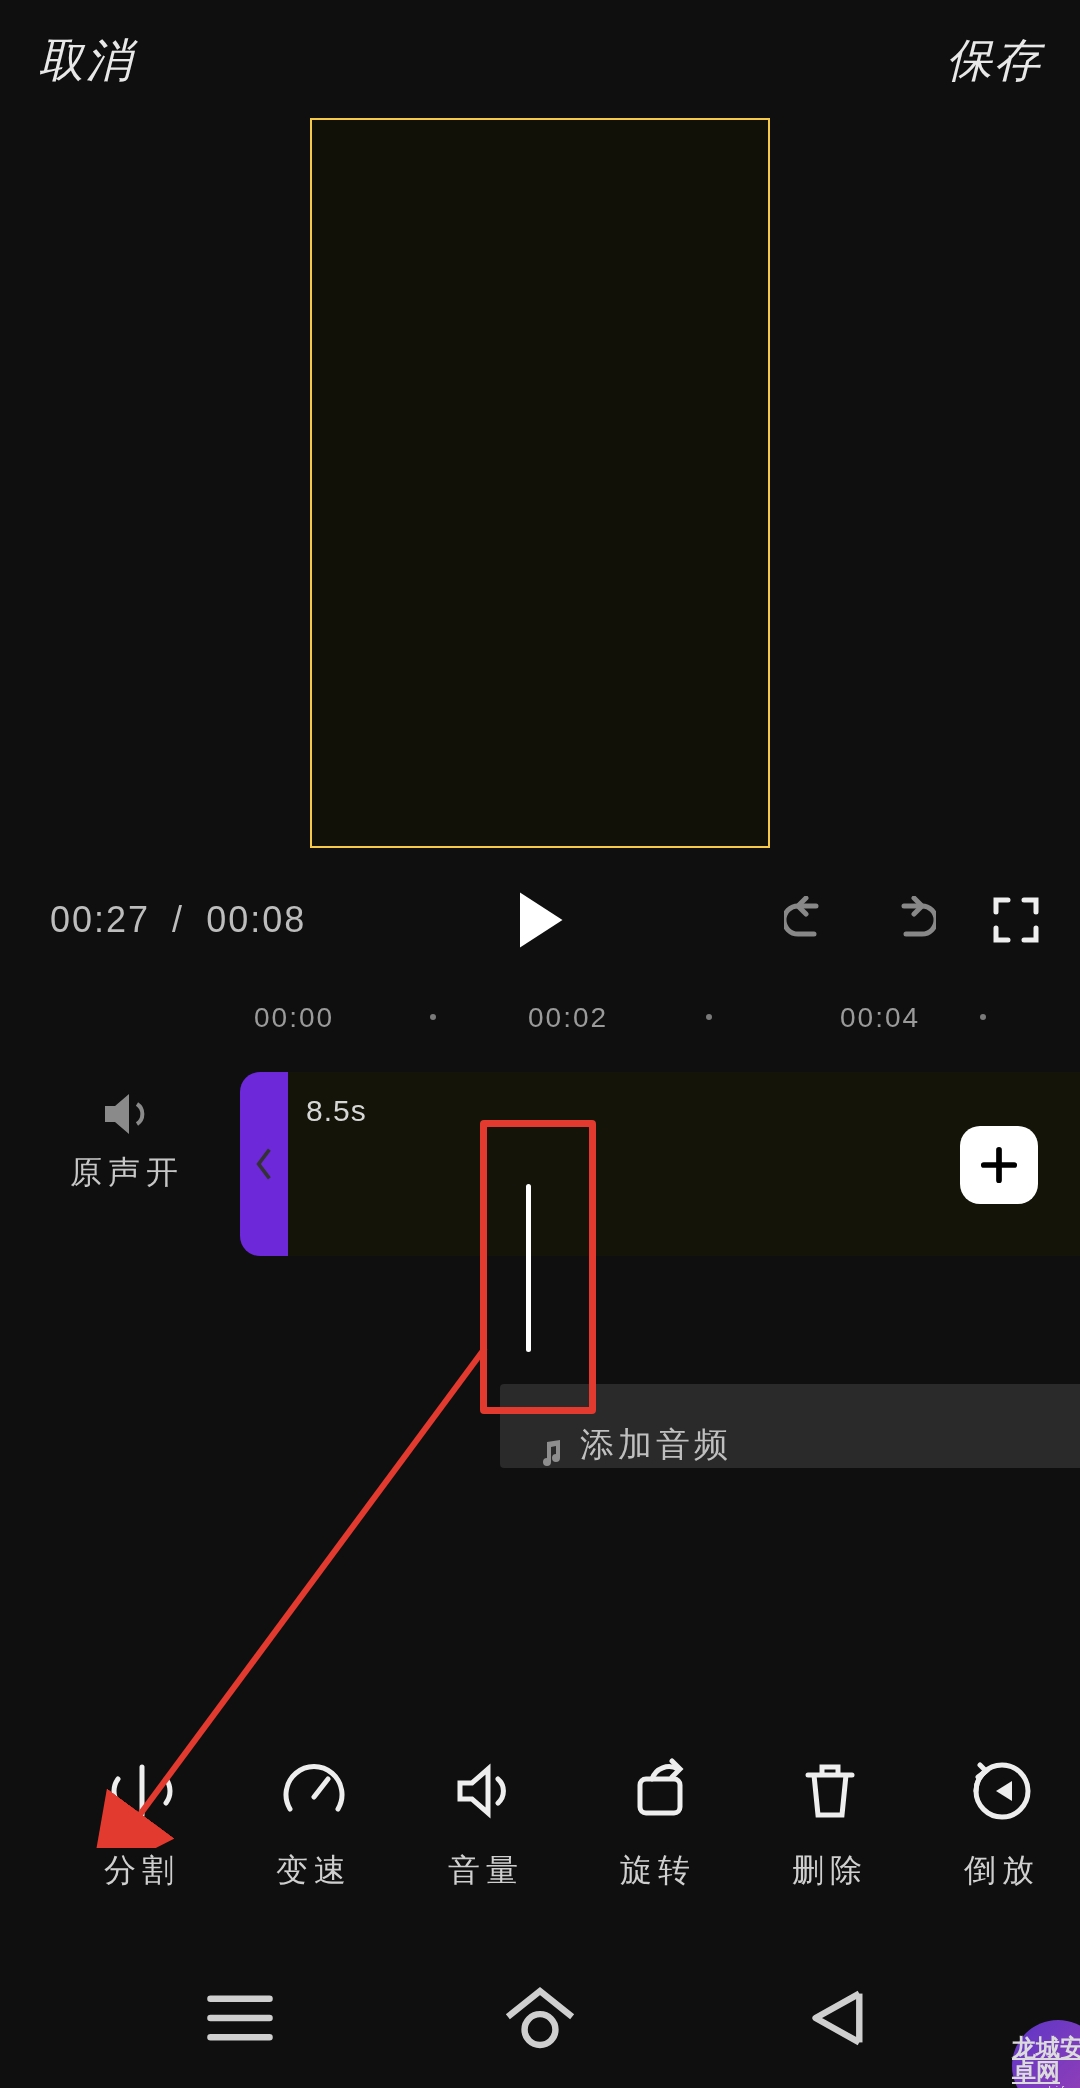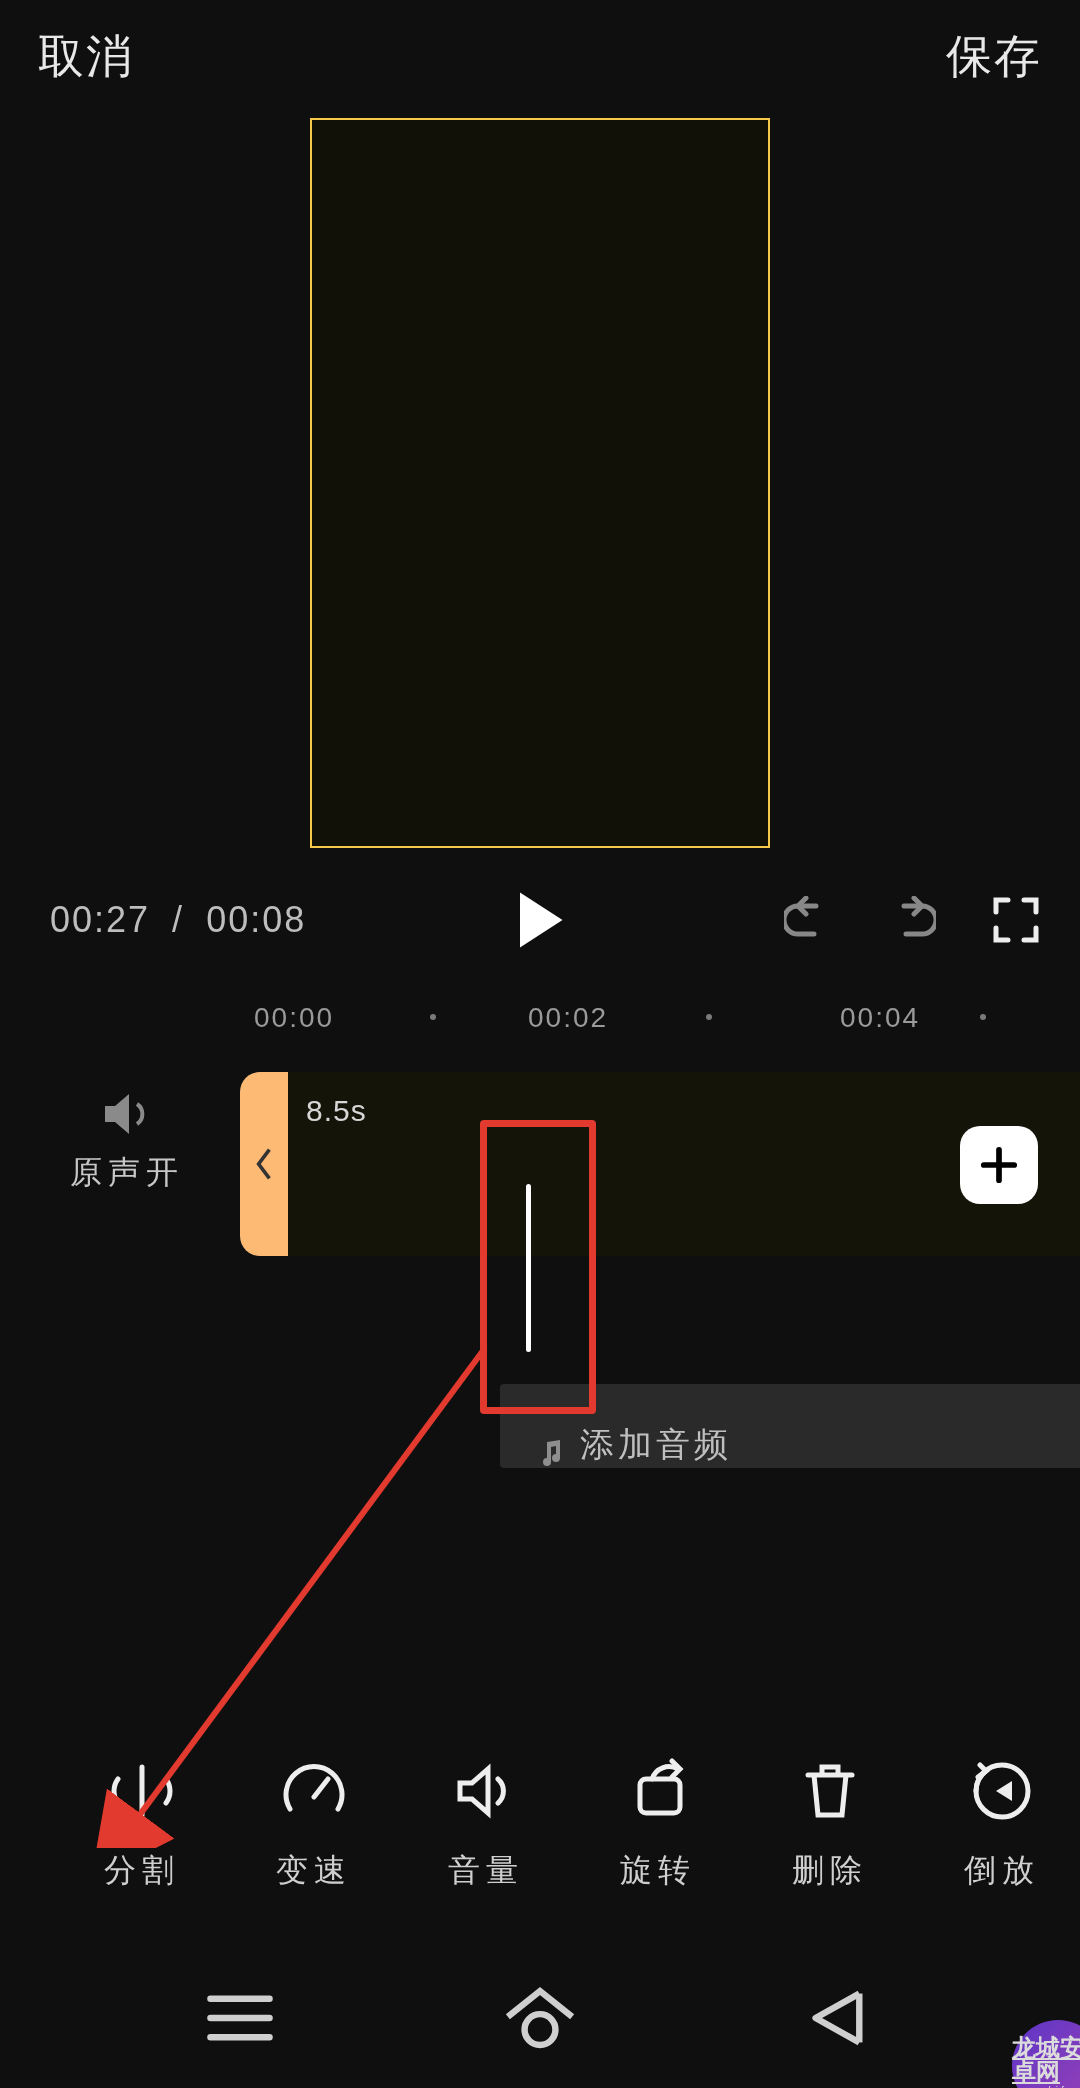--- a/index.html
+++ b/index.html
@@ -1,19 +1,19 @@
 <!DOCTYPE html>
 <html><head>
   <meta charset="utf-8">
   <style>
     * { margin: 0; padding: 0; box-sizing: border-box; }
     html, body { width: 1080px; height: 2088px; background: #0f0f0f; color: #fff; font-family: -apple-system, "Helvetica Neue", Arial, "PingFang SC", "Microsoft YaHei", sans-serif; overflow: hidden; position: relative; }
 
     
-    .header { display: flex; justify-content: space-between; align-items: flex-end; padding: 30px 38px 30px 38px; height: 118px; }
+    .header { display: flex; justify-content: space-between; align-items: flex-start; padding: 30px 38px 30px 38px; height: 118px; font-style: italic; }
     .header .btn { font-size: 46px; color: #e8e8e8; letter-spacing: 2px; cursor: pointer; }
 
     
     .preview-wrap { width: 100%; display: flex; justify-content: center; }
     .preview { width: 460px; height: 730px; background: #121108; border: 2px solid #f6c948; }
 
     
     .controls { display: flex; align-items: center; height: 120px; padding: 0 40px 0 50px; margin-top: 12px; }
     .time { font-size: 36px; color: #bdbdbd; letter-spacing: 2px; }
     .time .sep { margin: 0 10px; }
@@ -29,21 +29,21 @@
     .ruler .tick { position: absolute; top: 14px; font-size: 28px; color: #9a9a9a; letter-spacing: 2px; }
     .ruler .dot { position: absolute; top: 26px; width: 6px; height: 6px; border-radius: 50%; background: #7a7a7a; }
 
     
     .track-area { position: relative; height: 250px; }
     .sound-col { position: absolute; left: 52px; top: 28px; width: 150px; text-align: center; }
     .sound-col .spk { width: 56px; height: 56px; margin: 0 auto; }
     .sound-col .spk svg { fill: #8a8a8a; width: 56px; height: 56px; }
     .sound-col .lbl { margin-top: 9px; font-size: 32px; color: #c7c7c7; letter-spacing: 6px; }
 
-    .clip { position: absolute; left: 240px; right: 0; top: 14px; height: 184px; border-radius: 20px 0 0 20px; background: #fdba74; display: flex; }
+    .clip { position: absolute; left: 240px; right: 0; top: 14px; height: 184px; border-radius: 20px 0 0 20px; background: #6d28d9; display: flex; }
     .clip-handle { width: 48px; height: 100%; display: flex; align-items: center; justify-content: center; }
     .clip-handle svg { width: 22px; height: 36px; stroke: #333; stroke-width: 4; fill: none; }
     .clip-body { flex: 1; background: #151408; border-radius: 0; position: relative; }
     .clip-dur { position: absolute; left: 18px; top: 22px; font-size: 30px; color: #d6d6d6; letter-spacing: 1px; }
 
     .add-btn { position: absolute; right: 42px; top: 68px; width: 78px; height: 78px; background: #fff; border-radius: 20px; display: flex; align-items: center; justify-content: center; }
     .add-btn svg { width: 38px; height: 38px; stroke: #000; stroke-width: 6; }
 
     
     .playhead-box { position: absolute; left: 480px; top: 1120px; width: 116px; height: 294px; border: 7px solid #e33a2f; border-radius: 4px; z-index: 20; }

